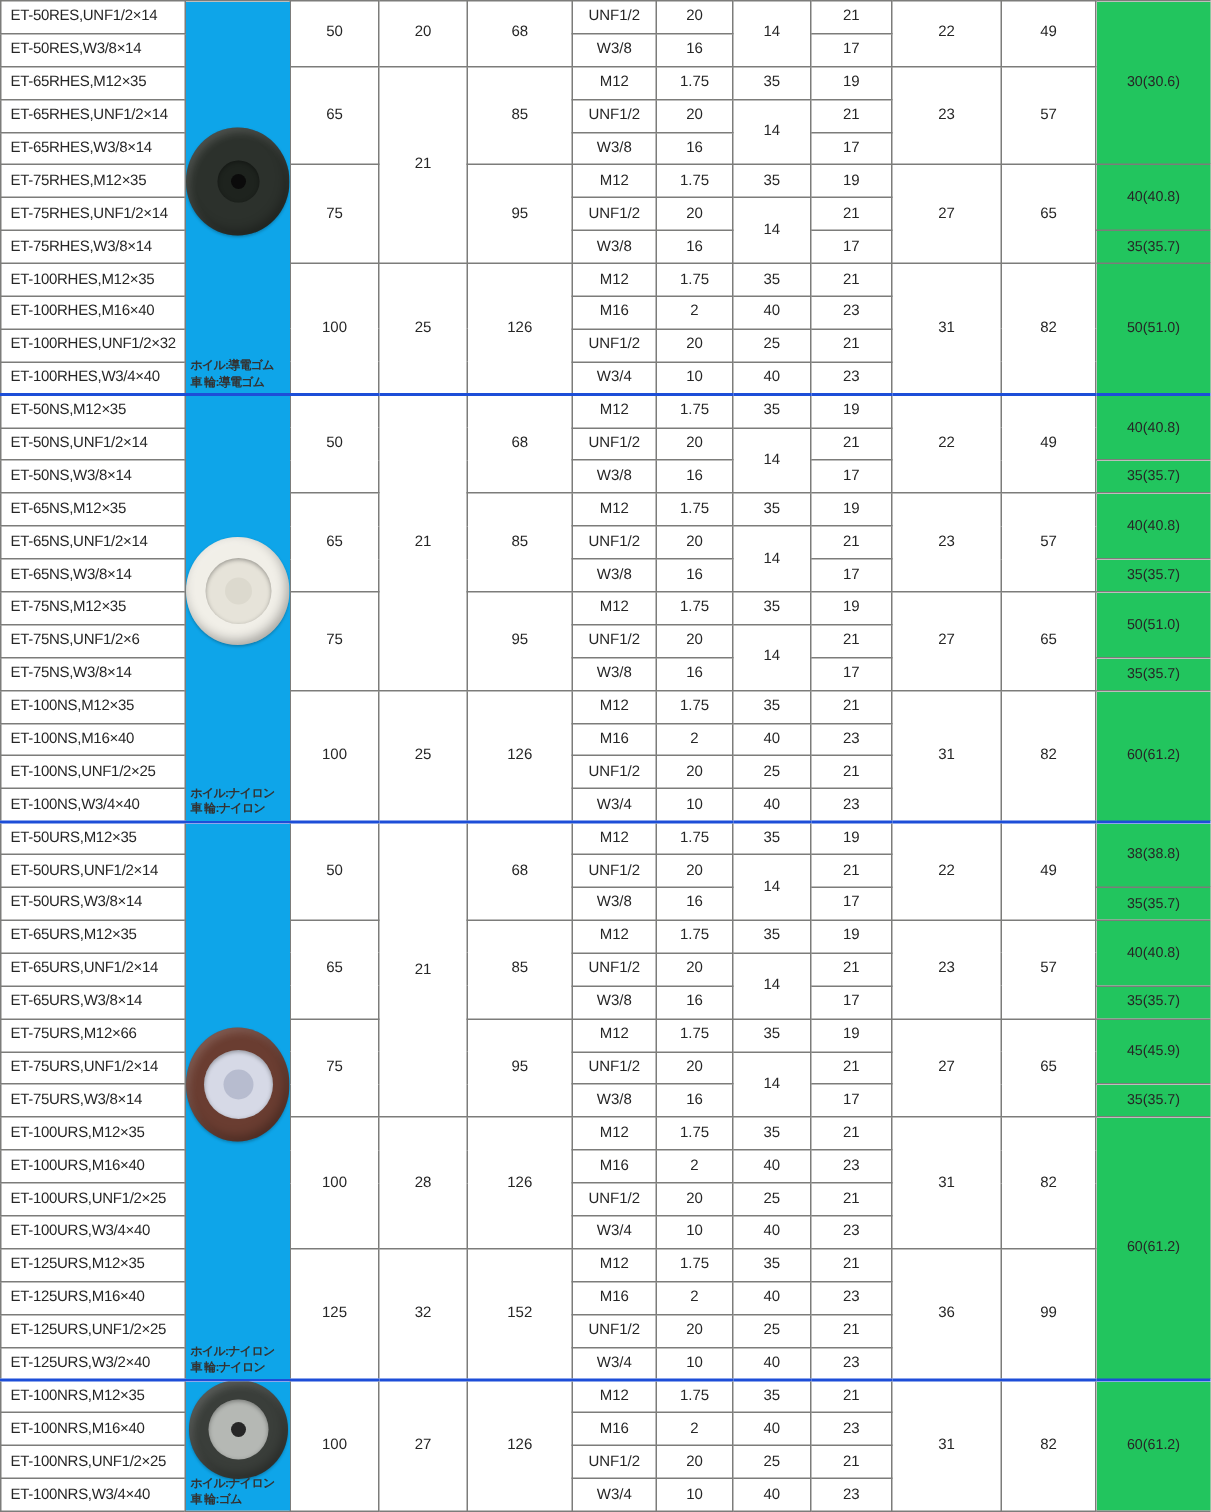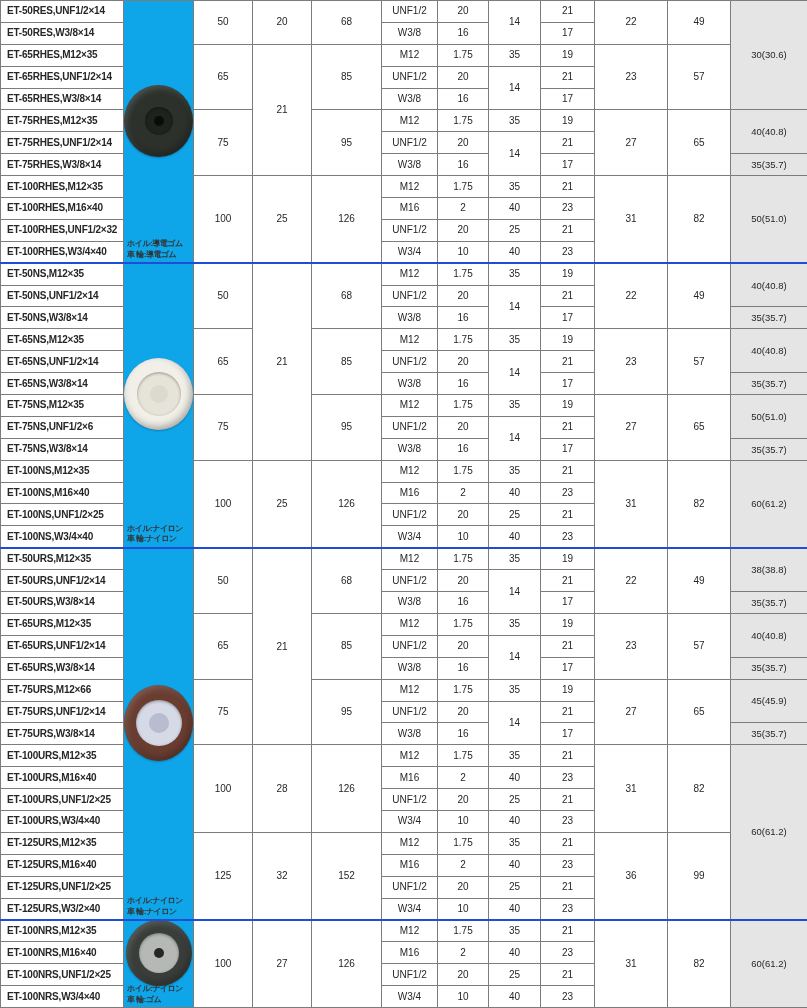--- a/index.html
+++ b/index.html
@@ -12,24 +12,24 @@
     border:1px solid #7c7c7a;
   }
   tr{height:21.9px;}
   td{
     border:1px solid #7c7c7a;
     text-align:center;vertical-align:middle;
     font-size:10px;color:#262626;padding:0;line-height:1;
     white-space:nowrap;overflow:hidden;
   }
   td.model{
-    text-align:left;padding-left:6px;font-weight:bold;
+    text-align:left;padding-left:6px;font-weight:normal;
     font-size:10px;letter-spacing:-0.2px;
   }
-  td.load{background:#e5e5e5;font-size:9.5px;}
+  td.load{background:#22c55e;font-size:9.5px;}
   td.imgcell{position:relative;background:#0ea5e9;}
   tbody + tbody tr:first-child td{border-top:2px solid #1d4ed8;}
   .wheelwrap{
     position:absolute;left:0;right:0;top:0;bottom:22px;
     display:flex;align-items:center;justify-content:center;
   }
   .wheel{
     border-radius:50%;display:flex;align-items:center;justify-content:center;
     box-shadow:inset -2px -3px 7px rgba(0,0,0,.30),
                inset 2px 3px 6px rgba(255,255,255,.18),

